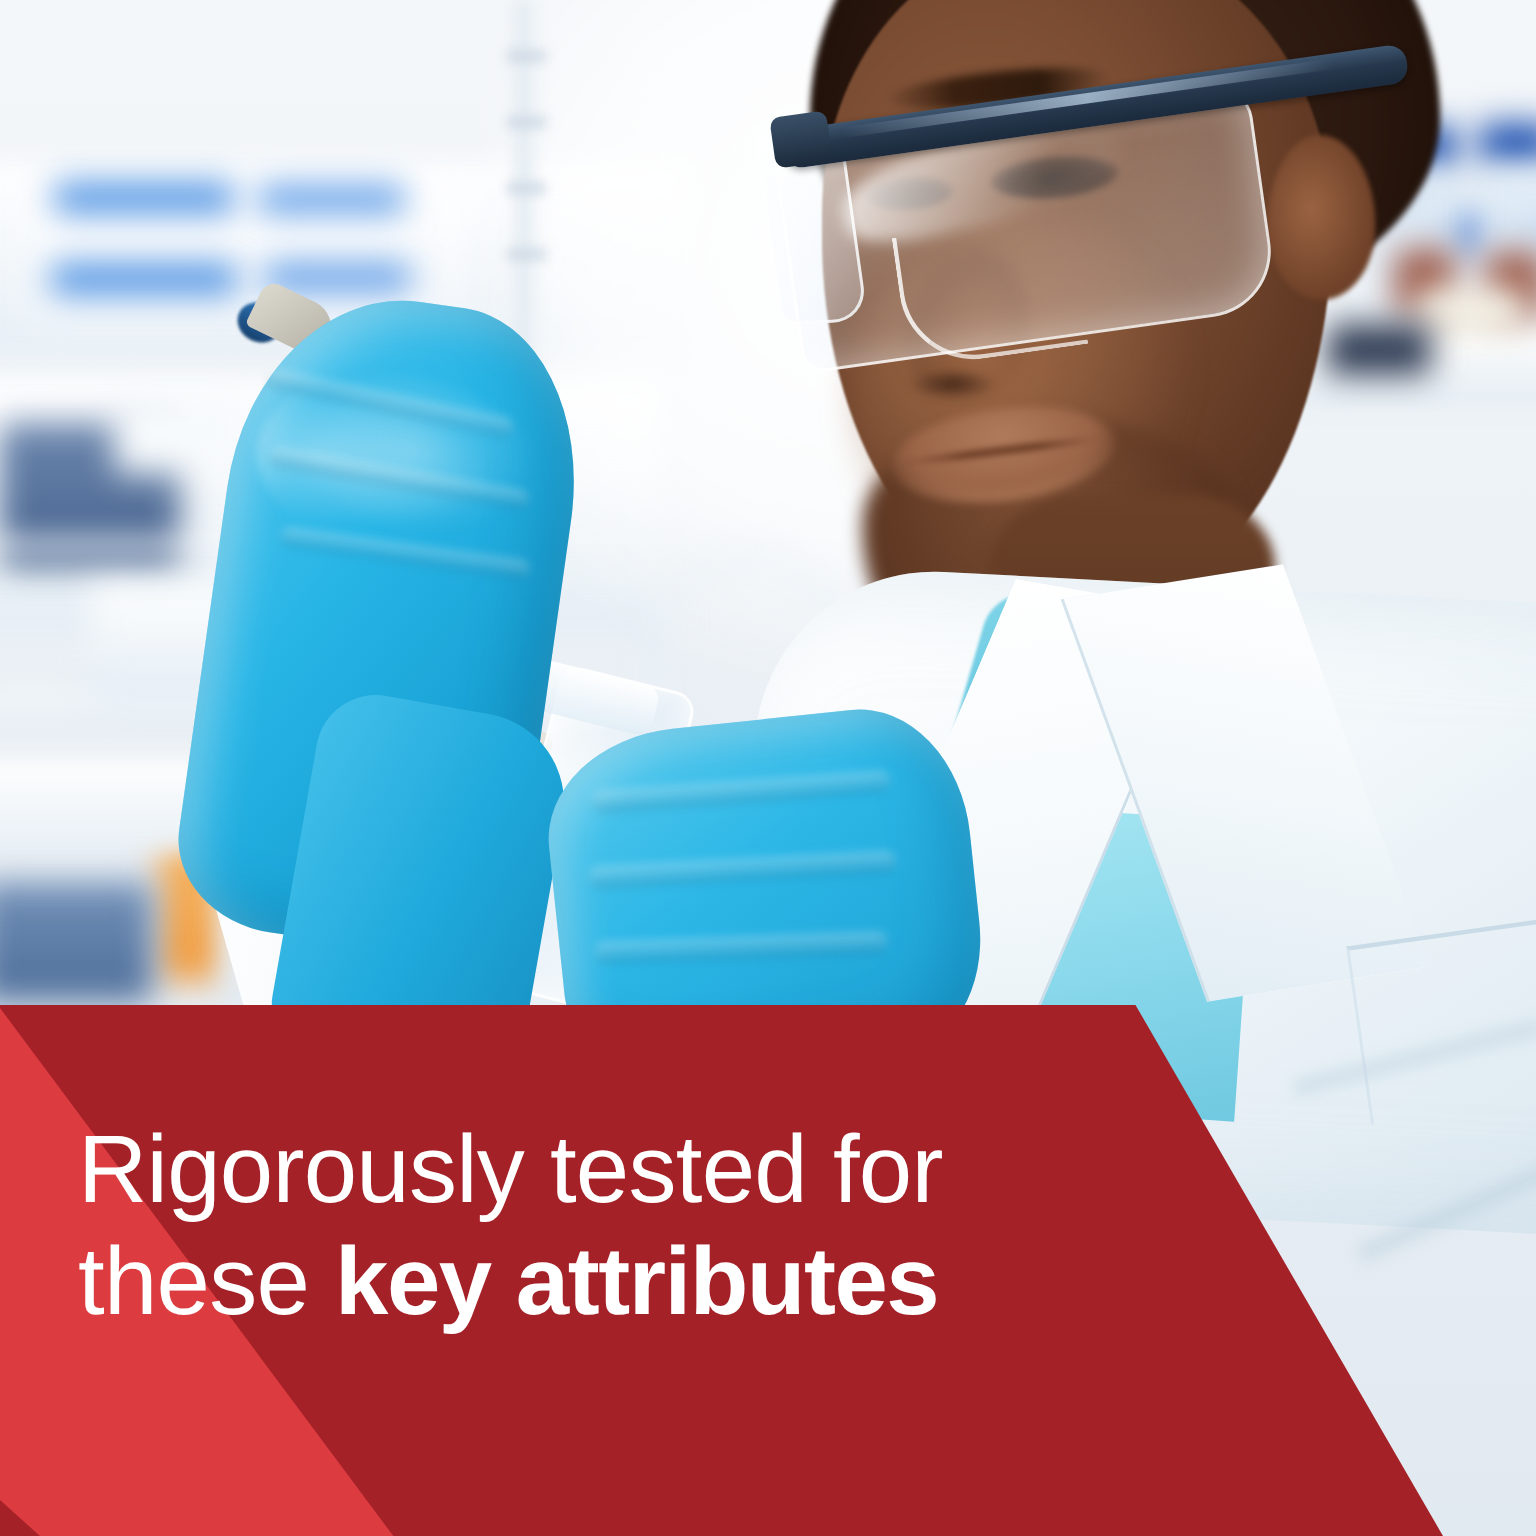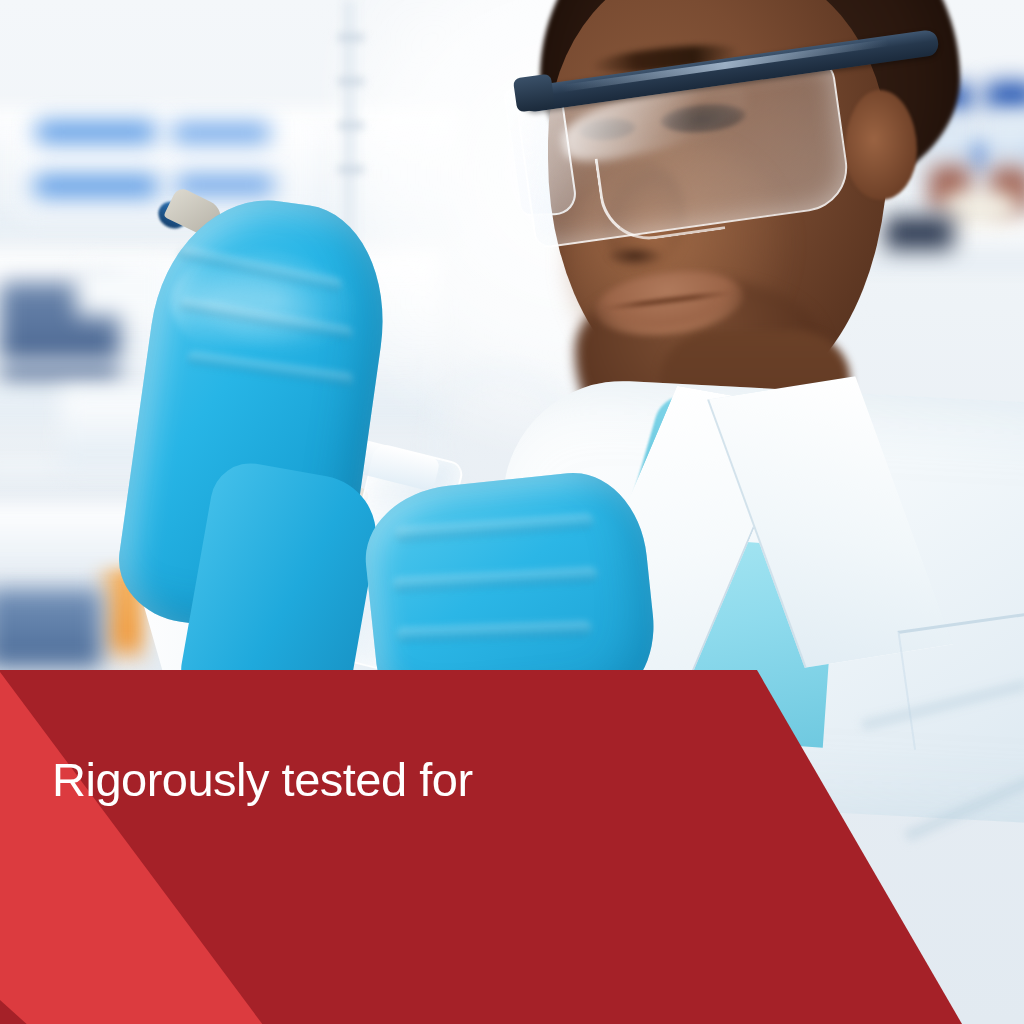--- a/index.html
+++ b/index.html
@@ -341,21 +341,21 @@
     background:var(--red-light, #DC3B3F);
     clip-path: polygon(0 672px, 745px 1672px, 0 1000px);
   }
 
   
   .copy {
     position:absolute; left:52px; top:742px; width:900px;
     color:#ffffff;
   }
   .headline {
-    font-size:47px;
+    font-size:64px;
     line-height:75px;
     letter-spacing:-0.5px;
     font-weight:300;
     white-space:nowrap;
   }
   .headline .bold { font-weight:700; letter-spacing:-1px; }
   .subhead {
     margin-top:20px;
     font-size:45px;
     font-weight:400;
@@ -472,15 +472,19 @@
     <div class="glove-finger" style="left:396px;top:624px;width:196px;height:16px;transform:rotate(-2deg);"></div>
   </div>
 
   <div class="banner">
     <div class="banner-dark"></div>
     <div class="banner-light2"></div>
   </div>
 
   <div class="copy">
     <div class="headline">Rigorously tested for</div>
+    <div class="headline">
+      <span>these</span>
+      <span class="bold">key attributes</span>
+    </div>
   </div>
 
 </div>
 
 </body></html>

